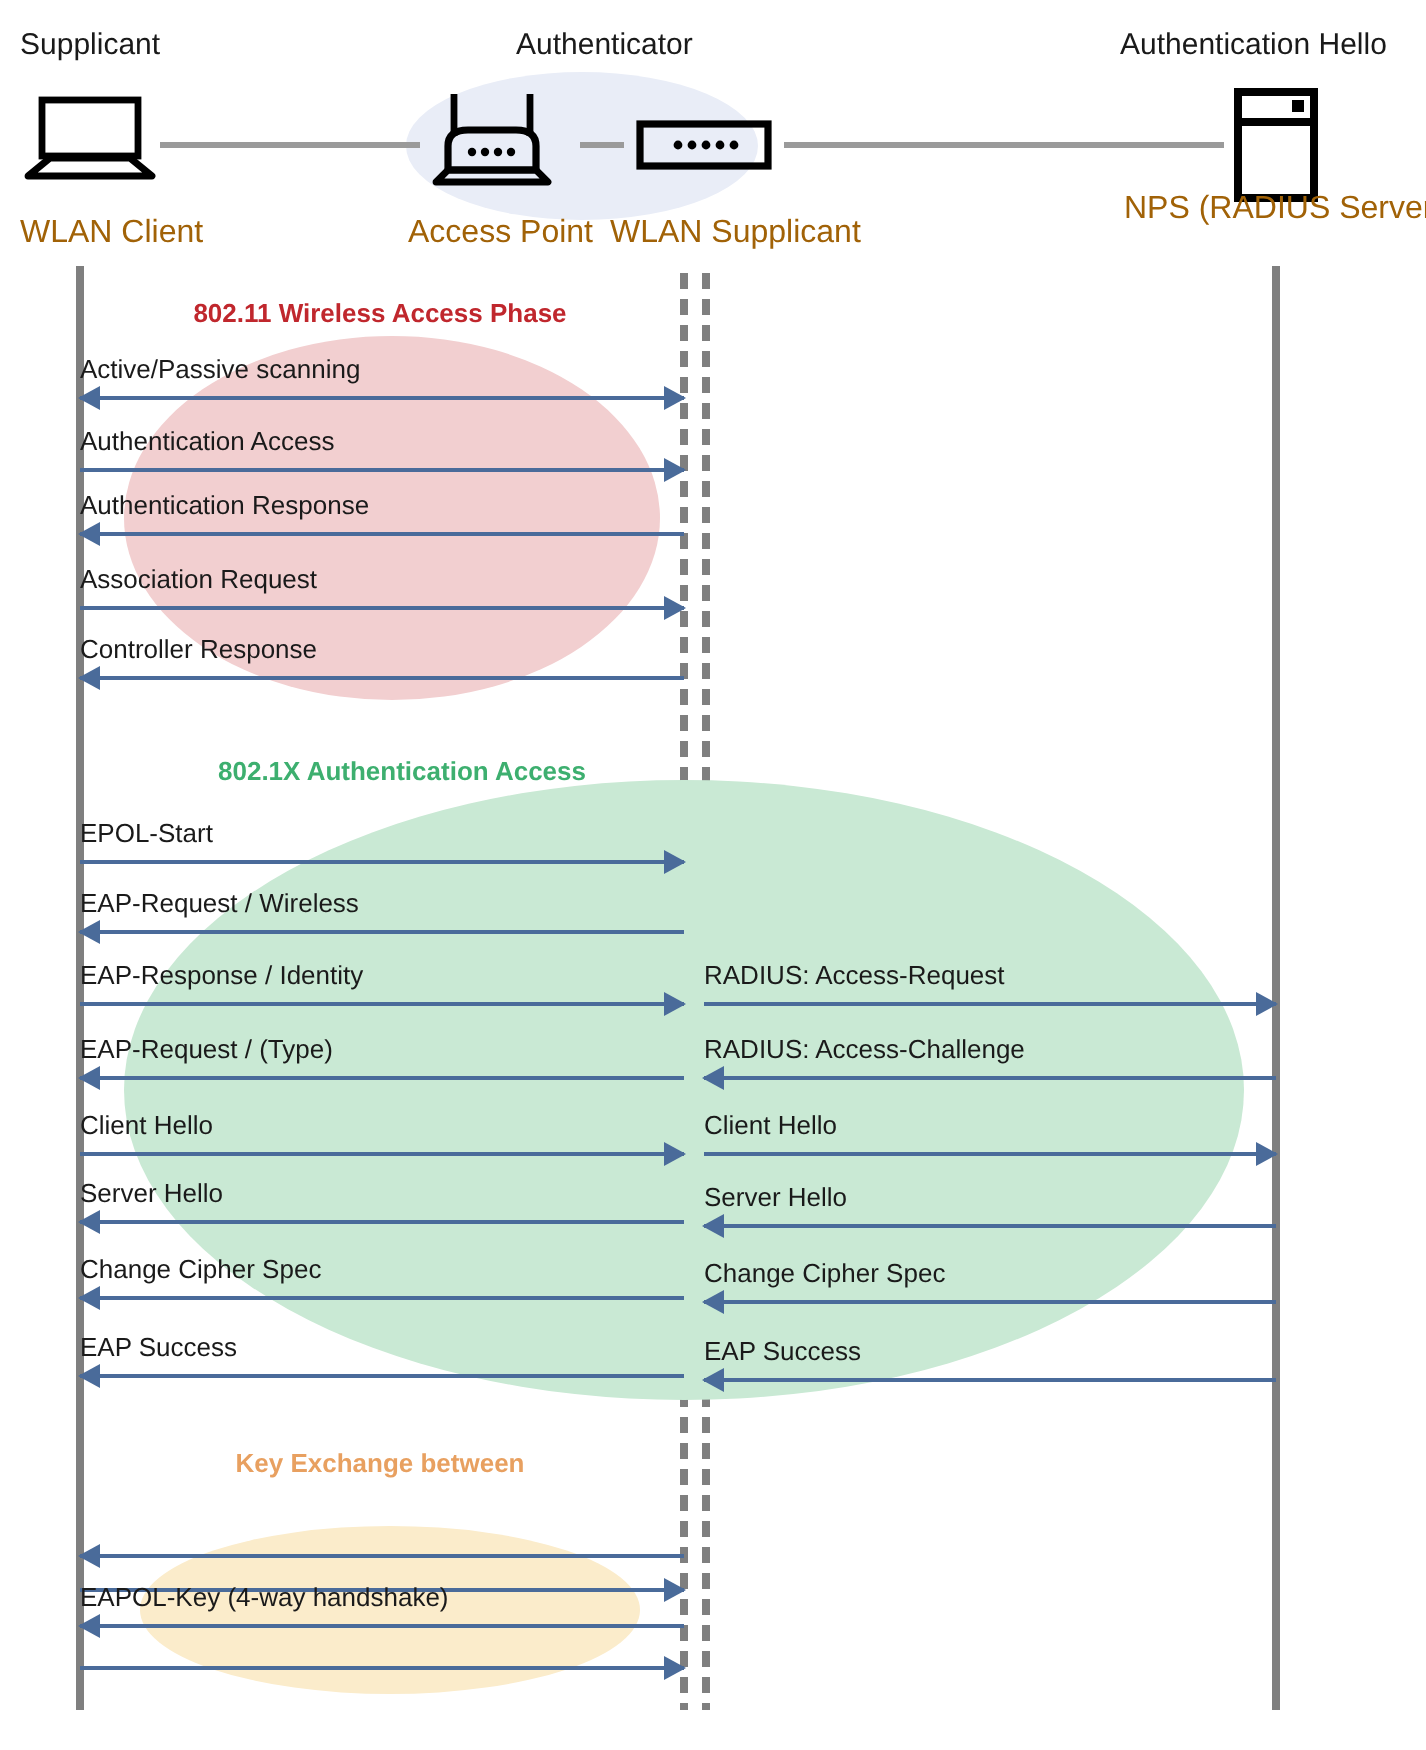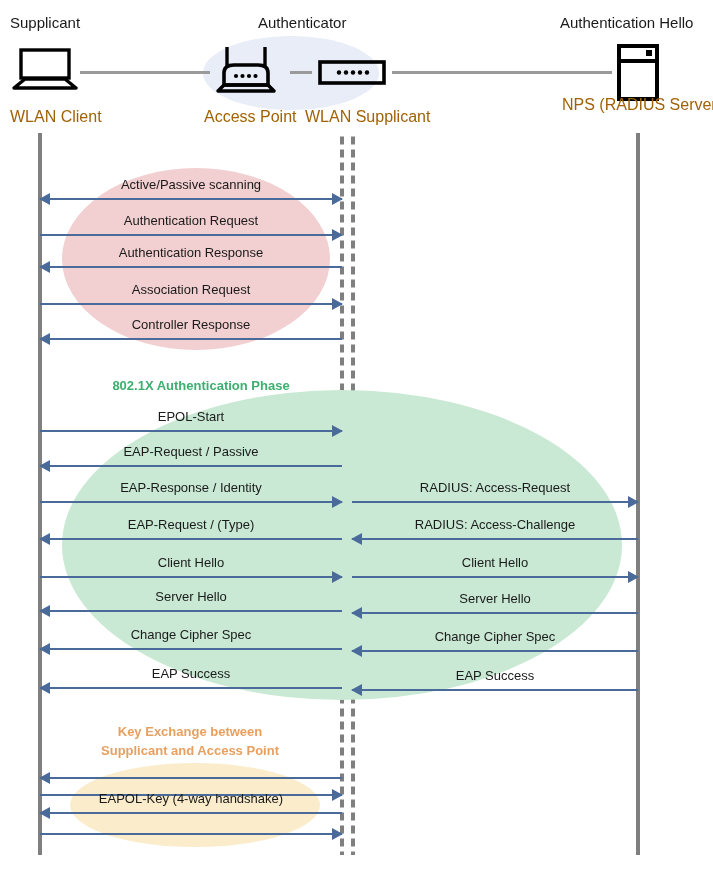--- a/index.html
+++ b/index.html
@@ -95,21 +95,20 @@
     top: 0;
     height: 2px;
     background: #4a6b9a;
     width: 100%;
   }
   .msg-label {
     position: absolute;
     left: 0;
     width: 100%;
     bottom: 5px;
-    text-align: center;
     font-size: 13px;
     color: #1a1a1a;
     white-space: nowrap;
     line-height: 16px;
   }
   .arrow-head {
     position: absolute;
     top: -5px;
     width: 0;
     height: 0;
@@ -184,32 +183,33 @@
   <div class="actor-sub" style="left:305px; top:108px;">WLAN Supplicant</div>
   <div class="actor-sub" style="left:562px; top:96px;">NPS (RADIUS Server)</div>
 
   <div class="lifeline" style="left:38px; top:133px; height:722px;"></div>
   <div class="lifeline-dashed" style="left:340px; top:133px; height:722px;"></div>
   <div class="lifeline-dashed" style="left:351px; top:133px; height:722px;"></div>
   <div class="lifeline" style="left:636px; top:133px; height:722px;"></div>
 
   <div class="ellipse" style="left:62px; top:168px; width:268px; height:182px; background:#f2cfd0;"></div>
 
+  <div class="phase-label" style="left:40px; top:147px; width:300px; color:#c0272d;">802.11 Wireless Access Phase</div>
 
   <div class="msg" style="left:40px; top:198px; width:302px;">
     <div class="msg-line"></div>
     <div class="arrow-head left"></div>
     <div class="arrow-head right"></div>
     <div class="msg-label">Active/Passive scanning</div>
   </div>
 
   <div class="msg" style="left:40px; top:234px; width:302px;">
     <div class="msg-line"></div>
     <div class="arrow-head right"></div>
-    <div class="msg-label">Authentication Request</div>
+    <div class="msg-label">Authentication Access</div>
   </div>
 
   <div class="msg" style="left:40px; top:266px; width:302px;">
     <div class="msg-line"></div>
     <div class="arrow-head left"></div>
     <div class="msg-label">Authentication Response</div>
   </div>
 
   <div class="msg" style="left:40px; top:303px; width:302px;">
     <div class="msg-line"></div>
@@ -218,32 +218,32 @@
   </div>
 
   <div class="msg" style="left:40px; top:338px; width:302px;">
     <div class="msg-line"></div>
     <div class="arrow-head left"></div>
     <div class="msg-label">Controller Response</div>
   </div>
 
   <div class="ellipse" style="left:62px; top:390px; width:560px; height:310px; background:#c9e9d4;"></div>
 
-  <div class="phase-label" style="left:40px; top:376px; width:322px; color:#3daf6f;">802.1X Authentication Phase</div>
+  <div class="phase-label" style="left:40px; top:376px; width:322px; color:#3daf6f;">802.1X Authentication Access</div>
 
   <div class="msg" style="left:40px; top:430px; width:302px;">
     <div class="msg-line"></div>
     <div class="arrow-head right"></div>
     <div class="msg-label">EPOL-Start</div>
   </div>
 
   <div class="msg" style="left:40px; top:465px; width:302px;">
     <div class="msg-line"></div>
     <div class="arrow-head left"></div>
-    <div class="msg-label">EAP-Request / Passive</div>
+    <div class="msg-label">EAP-Request / Wireless</div>
   </div>
 
   <div class="msg" style="left:40px; top:501px; width:302px;">
     <div class="msg-line"></div>
     <div class="arrow-head right"></div>
     <div class="msg-label">EAP-Response / Identity</div>
   </div>
 
   <div class="msg" style="left:40px; top:538px; width:302px;">
     <div class="msg-line"></div>
@@ -307,21 +307,20 @@
 
   <div class="msg" style="left:352px; top:689px; width:286px;">
     <div class="msg-line"></div>
     <div class="arrow-head left"></div>
     <div class="msg-label">EAP Success</div>
   </div>
 
   <div class="ellipse" style="left:70px; top:763px; width:250px; height:84px; background:#fbeccb;"></div>
 
   <div class="phase-label" style="left:40px; top:722px; width:300px; color:#e8a060;text-align:center;">Key Exchange between</div>
-  <div class="phase-label" style="left:40px; top:741px; width:300px; color:#e8a060;">Supplicant and Access Point</div>
 
   <div class="msg" style="left:40px; top:777px; width:302px;">
     <div class="msg-line"></div>
     <div class="arrow-head left"></div>
     <div class="msg-label"></div>
   </div>
 
   <div class="msg" style="left:40px; top:794px; width:302px;">
     <div class="msg-line"></div>
     <div class="arrow-head right"></div>

